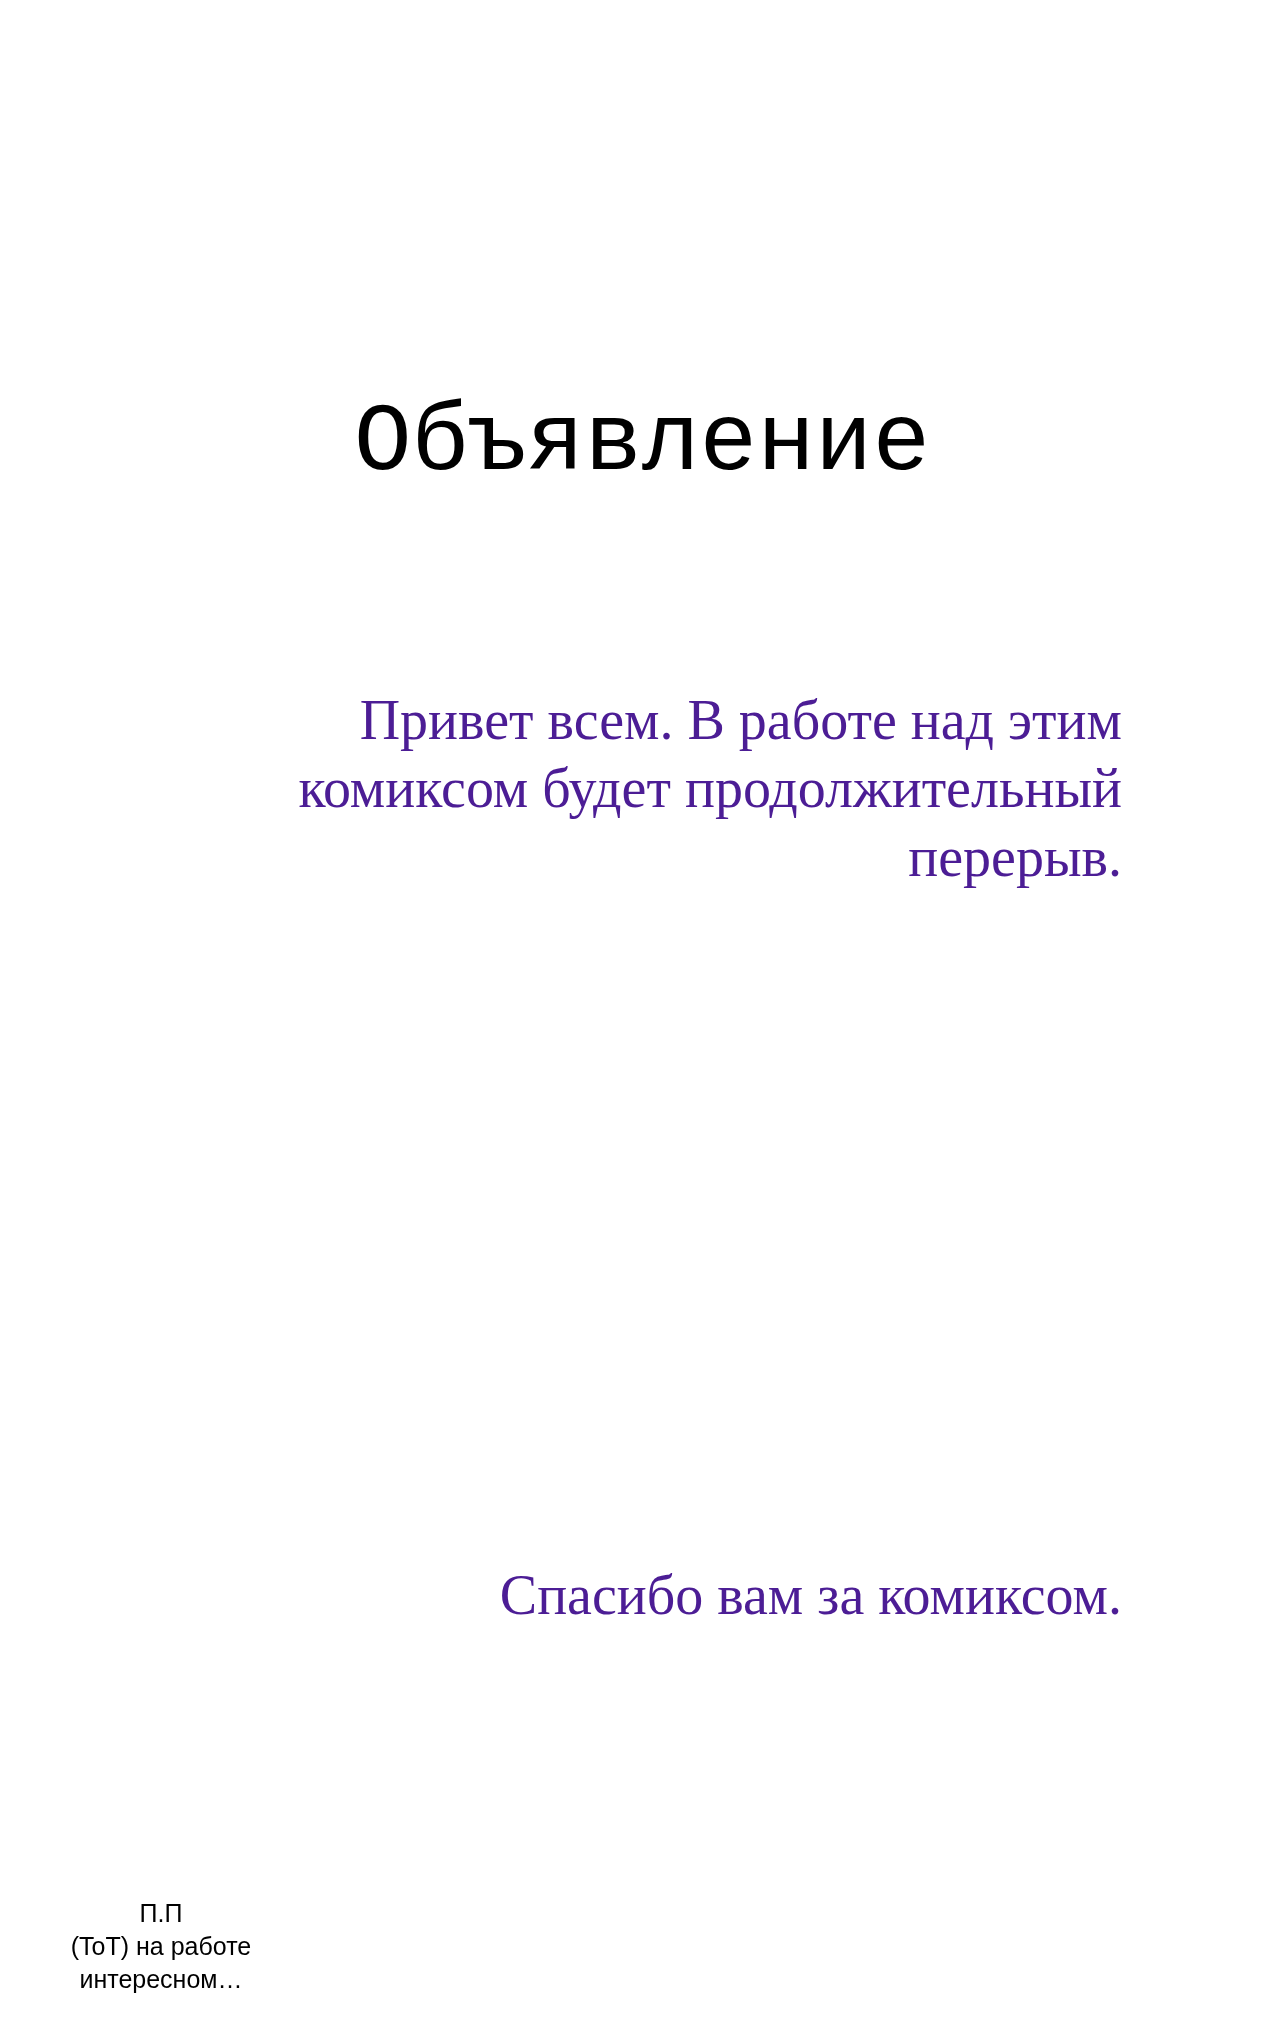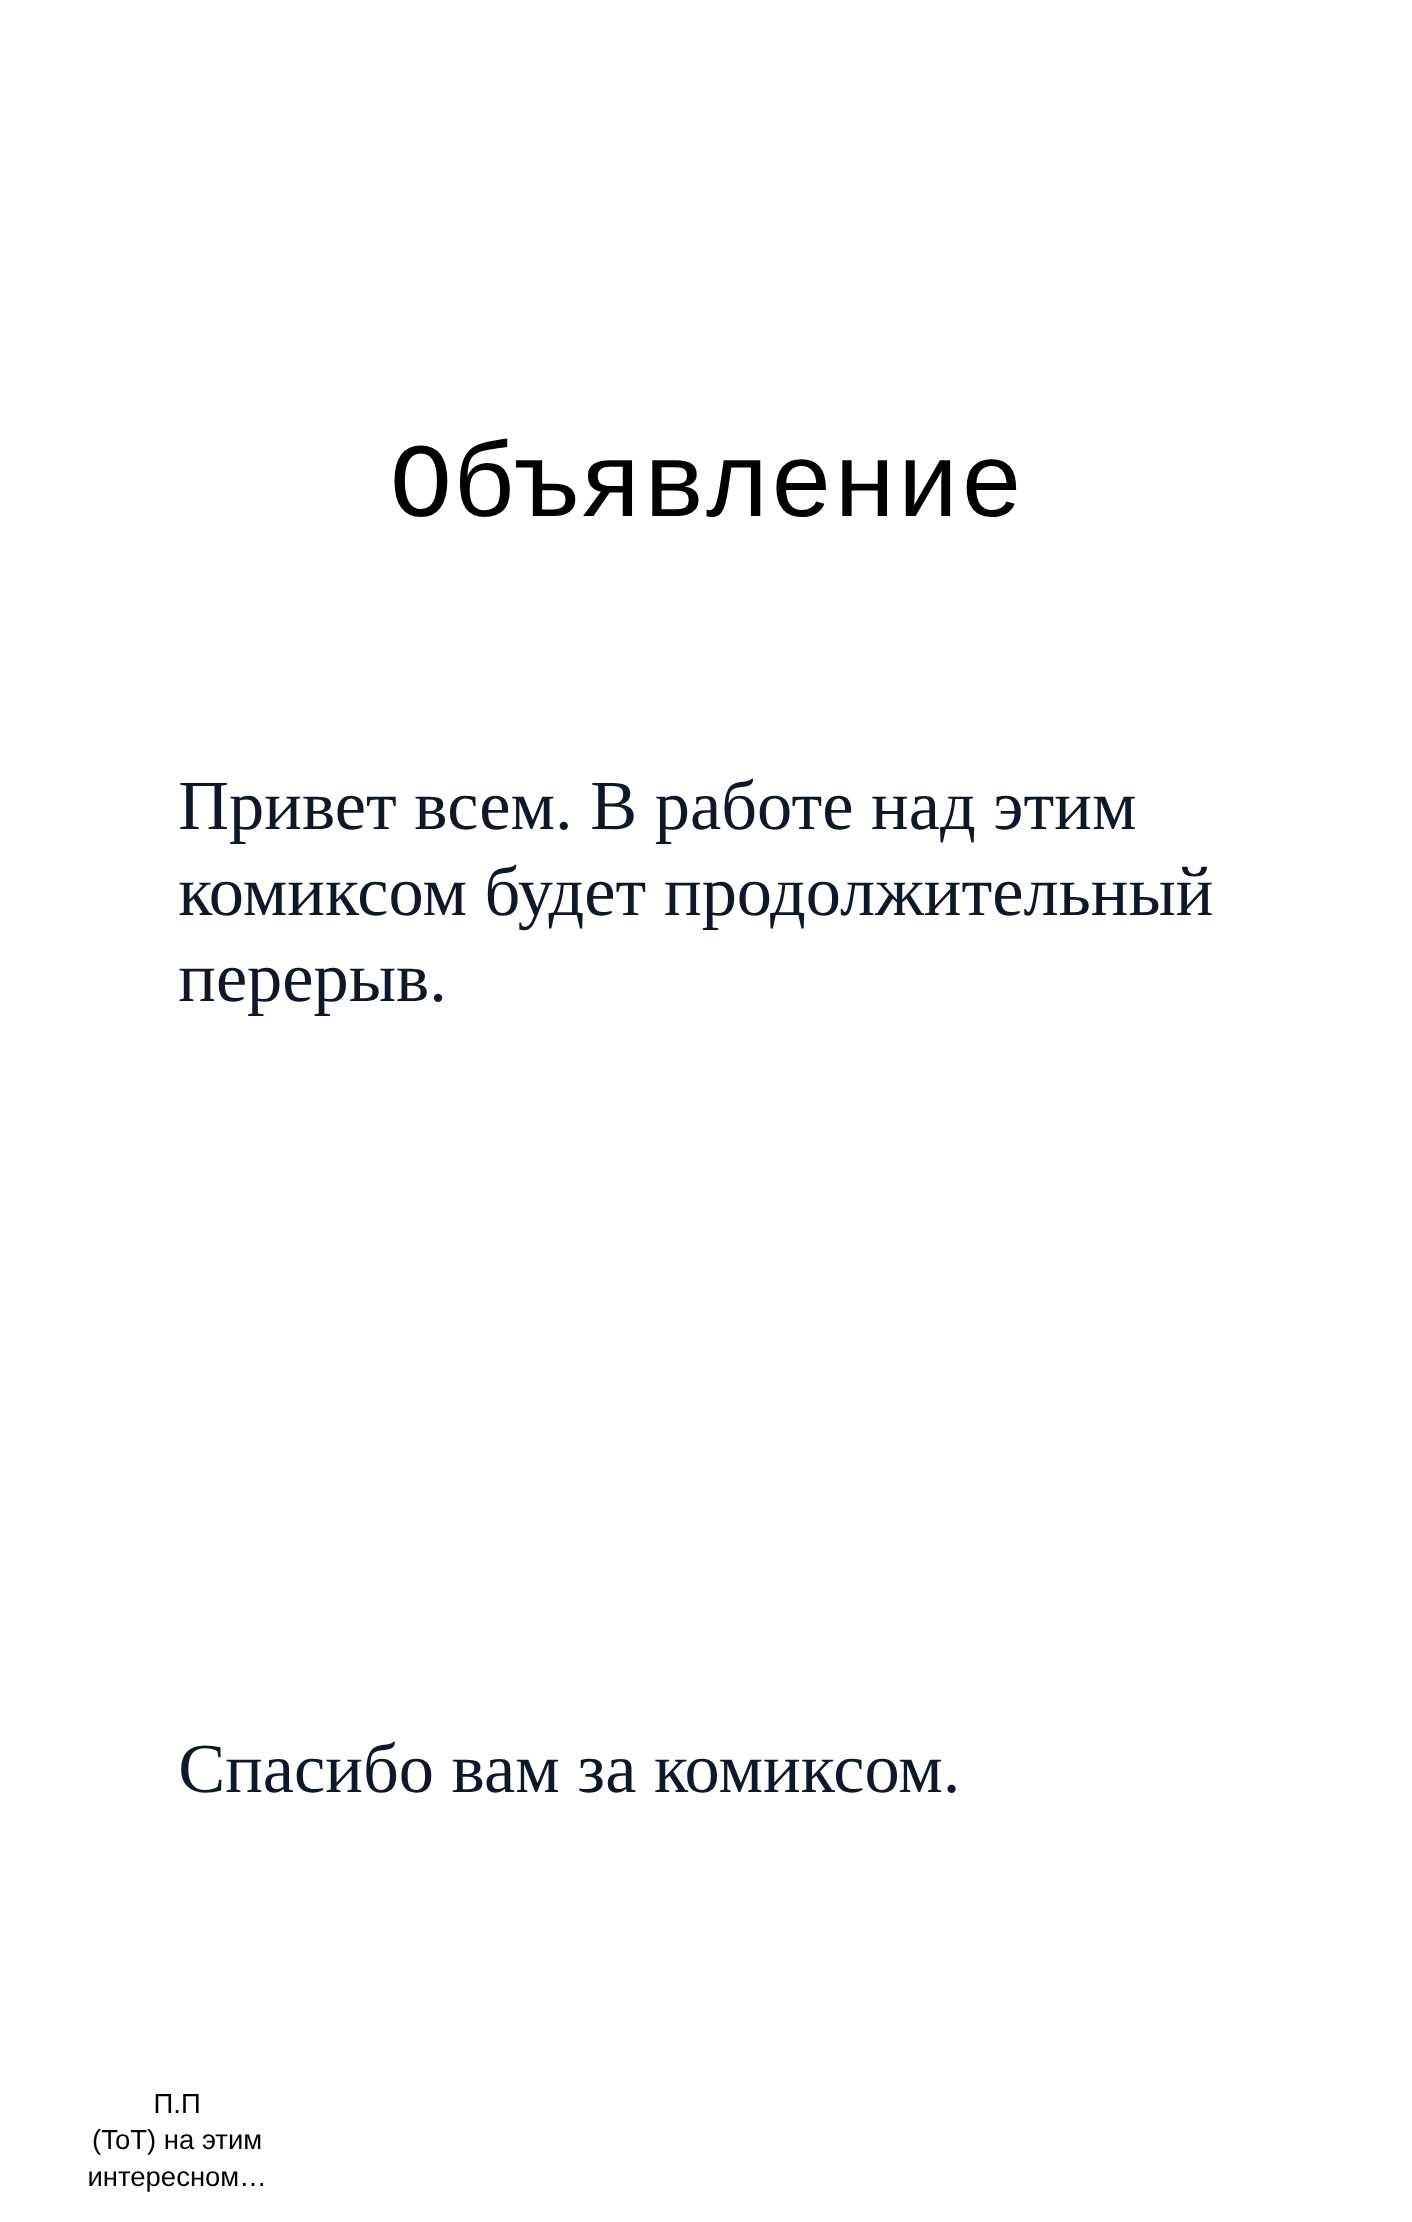--- a/index.html
+++ b/index.html
@@ -37,26 +37,26 @@
     color: #000000;
     white-space: nowrap;
   }
 
   
   .body-block {
     position: absolute;
     left: 50%;
     transform: translateX(-50%);
     width: 960px;
-    text-align: left;
+    text-align: right;
     font-family: "Liberation Serif", serif;
-    font-size: 64px;
+    font-size: 56px;
     font-weight: 400;
     line-height: 1.22;
-    color: #0f172a;
+    color: #4c1d95;
   }
 
   .body-block.first {
     top: 630px;
   }
 
   .body-block.second {
     top: 1505px;
   }
 
@@ -83,17 +83,17 @@
 <div class="page">
 
   <h1 class="announcement-title">Объявление</h1>
 
   <p class="body-block first">Привет всем. В работе над этим комиксом будет продолжительный перерыв.</p>
 
   <p class="body-block second">Спасибо вам за комиксом.</p>
 
   <div class="signature">
     <span class="line">П.П</span>
-    <span class="line">(ToT) на этим</span>
+    <span class="line">(ToT) на работе</span>
     <span class="line">интересном…</span>
   </div>
 
 </div>
 
 </body></html>

